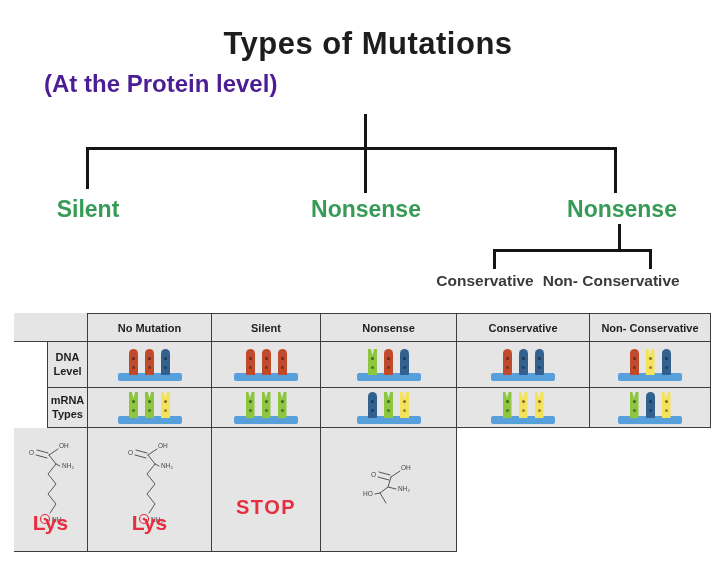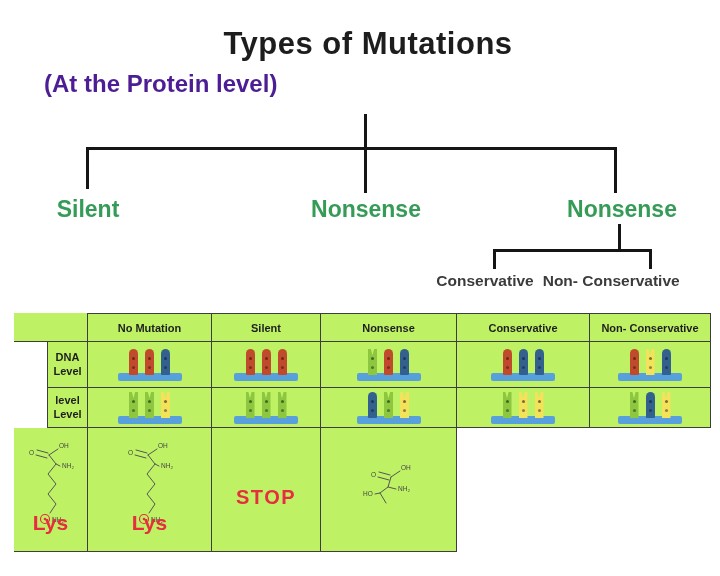--- a/index.html
+++ b/index.html
@@ -25,21 +25,21 @@
     font-size:15.5px;font-weight:700;color:#3b3b3b;white-space:nowrap;
   }
   
   .mtable{
     position:absolute;left:14px;top:313px;
     display:grid;
     grid-template-columns:74px 124px 109px 136px 133px 121px;
     grid-template-rows:29px 46px 40px 124px;
   }
   .cell{
-    position:relative;background:#bef264;
+    position:relative;background:#e5e5e5;
     border-right:1.6px solid #3d3d3d;border-bottom:1.6px solid #3d3d3d;
     display:flex;align-items:center;justify-content:center;
   }
   .cell.top{border-top:1.6px solid #3d3d3d;}
   .cell.left{border-left:1.6px solid #3d3d3d;}
   .cell.blank{border-top:none;border-left:none;}
   .hcell{font-size:11px;font-weight:700;color:#1e1e1e;text-align:center;}
   .rcell{font-size:11px;font-weight:700;color:#1e1e1e;text-align:center;line-height:1.25;margin-left:33px;}
   
   .nuc{display:flex;flex-direction:column;align-items:center;}
@@ -48,21 +48,21 @@
   .bar.dome{border-radius:5px 5px 1px 1px;}
   .bar.notch{clip-path:polygon(0 0,32% 0,50% 24%,68% 0,100% 0,100% 100%,0 100%);}
   .bardot{position:absolute;left:3px;top:8px;width:3px;height:3px;border-radius:50%;
     background:rgba(20,20,20,.55);box-shadow:0 9px 0 rgba(20,20,20,.45);}
   .nucbase{width:64px;height:8px;border-radius:2px;margin-top:-2px;}
   
   .pcell{flex-direction:column;justify-content:flex-start;}
   .chem{margin-top:6px;}
   .plabel{position:absolute;bottom:16px;left:0;width:100%;text-align:center;
     font-size:21px;font-weight:700;color:#e62e3e;}
-  .plabel.stop{font-size:20px;font-weight:800;letter-spacing:1.5px;bottom:42px;}
+  .plabel.stop{font-size:20px;font-weight:800;letter-spacing:1.5px;bottom:32px;}
 </style>
 </head>
 <body>
 
 <div id="stage">
 
   <div class="title">Types of Mutations</div>
   <div class="subtitle">(At the Protein level)</div>
 
   <div class="tline" style="left:364px;top:114px;width:3px;height:36px;"></div>
@@ -166,21 +166,21 @@
             <div class="bar notch" style="background: rgb(244, 226, 90);">
               <div class="bardot"></div>
             </div>
             <div class="bar dome" style="background: rgb(51, 97, 143);">
               <div class="bardot"></div>
             </div>
           </div>
           <div class="nucbase" style="background: rgb(88, 160, 220);"></div>
         </div>
       </div>
-      <div class="cell left rcell">level Level</div>
+      <div class="cell left rcell">mRNA Types</div>
       <div class="cell ">
         <div class="nuc">
           <div class="nucbars">
             <div class="bar notch" style="background: rgb(141, 198, 63);">
               <div class="bardot"></div>
             </div>
             <div class="bar notch" style="background: rgb(141, 198, 63);">
               <div class="bardot"></div>
             </div>
             <div class="bar notch" style="background: rgb(244, 226, 90);">

